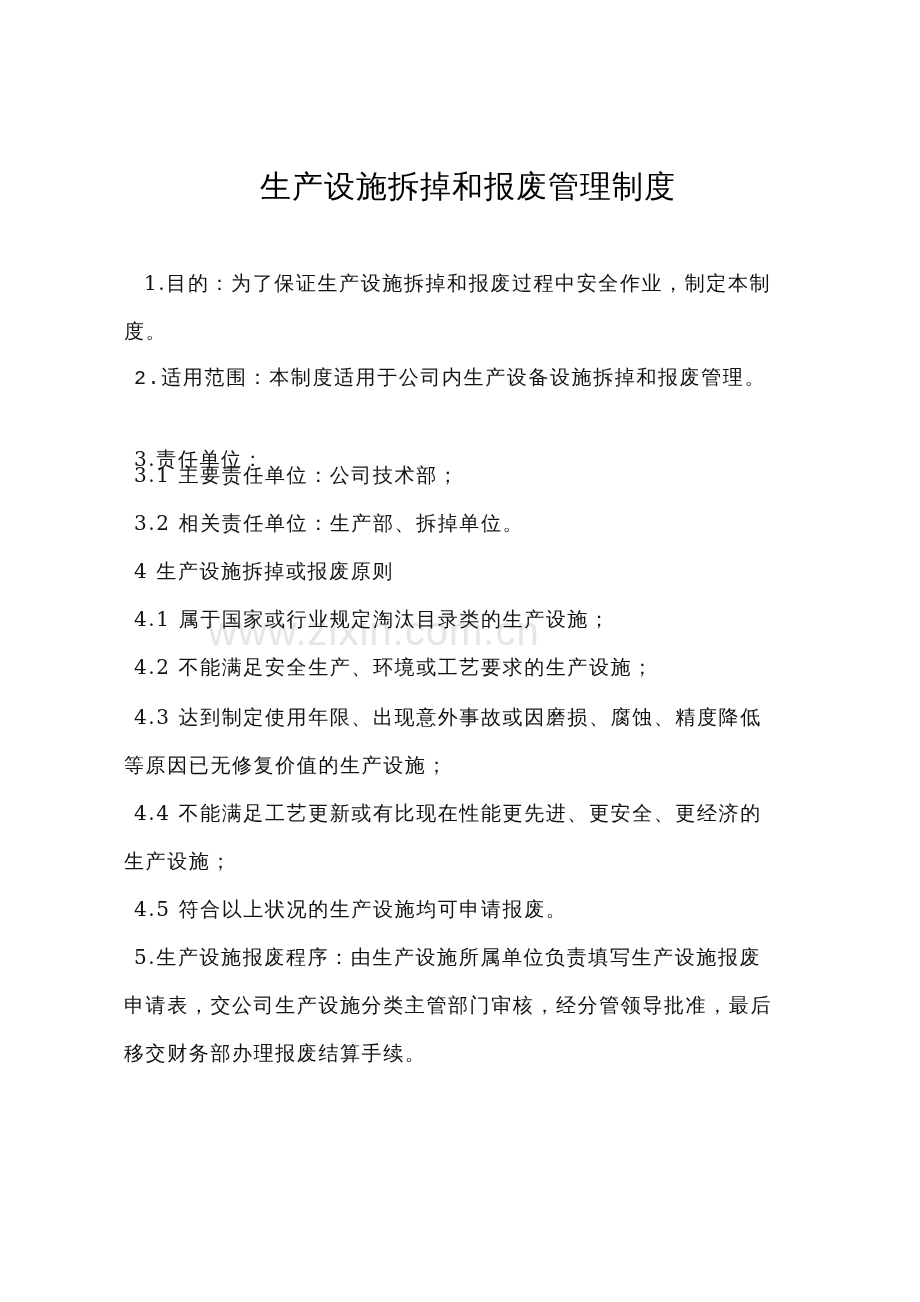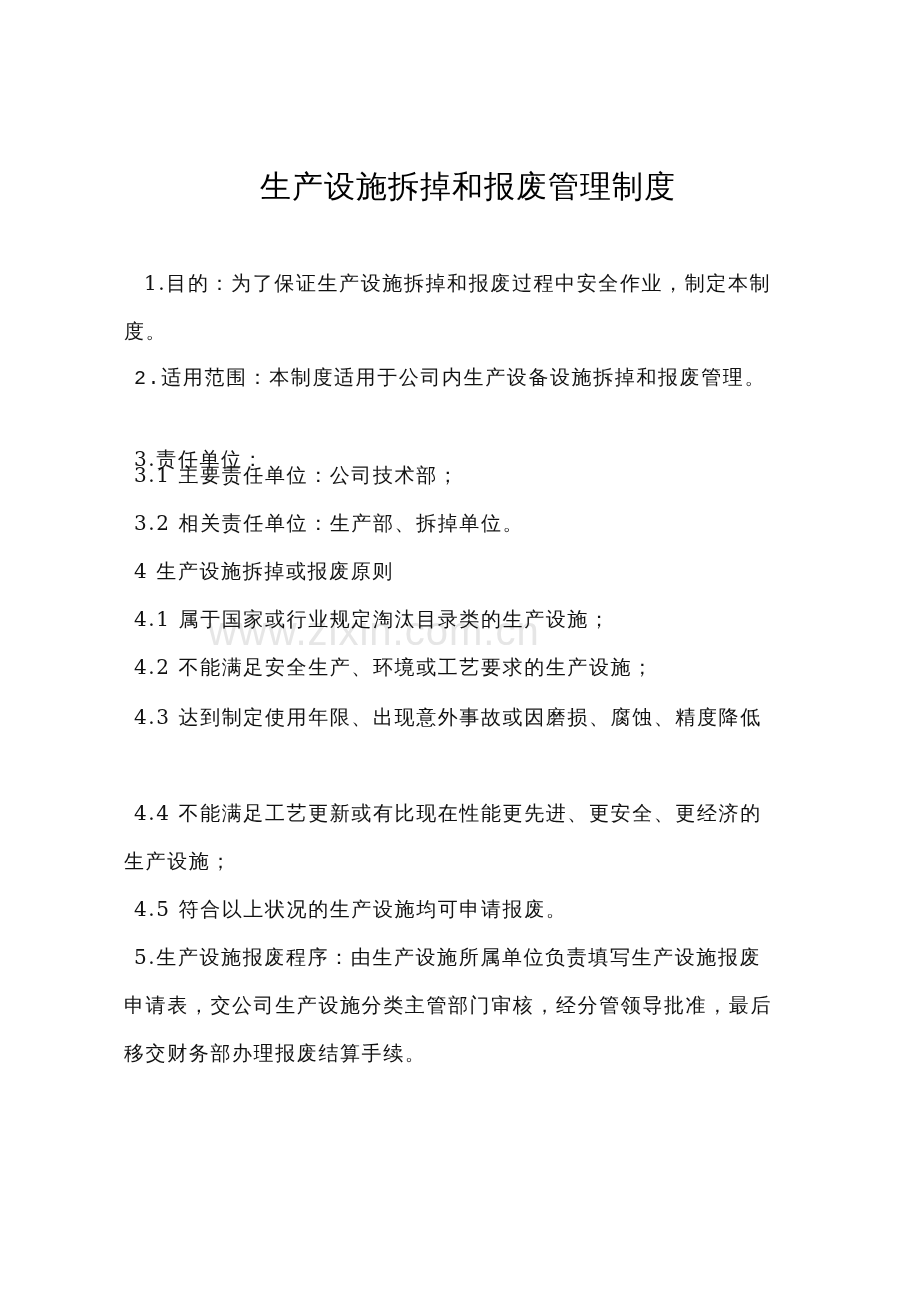--- a/index.html
+++ b/index.html
@@ -66,19 +66,20 @@
   <div class="line" style="left: 144px; top: 268px;">1.目的：为了保证生产设施拆掉和报废过程中安全作业，制定本制</div>
   <div class="line" style="left: 124px; top: 316px;">度。</div>
   <div class="line" style="left: 134px; top: 364px; font-family: Liberation Mono, monospace;">2.适用范围：本制度适用于公司内生产设备设施拆掉和报废管理。</div>
   <div class="line" style="left: 134px; top: 412px; margin-top: 32px;">3.责任单位：</div>
   <div class="line" style="left: 134px; top: 460px;">3.1 主要责任单位：公司技术部；</div>
   <div class="line" style="left: 134px; top: 508px;">3.2 相关责任单位：生产部、拆掉单位。</div>
   <div class="line" style="left: 134px; top: 556px;">4 生产设施拆掉或报废原则</div>
   <div class="line" style="left: 134px; top: 604px;">4.1 属于国家或行业规定淘汰目录类的生产设施；</div>
   <div class="line" style="left: 134px; top: 652px;">4.2 不能满足安全生产、环境或工艺要求的生产设施；</div>
   <div class="line" style="left: 134px; top: 702px;">4.3 达到制定使用年限、出现意外事故或因磨损、腐蚀、精度降低</div>
+  <div class="line" style="left: 124px; top: 750px;">等原因已无修复价值的生产设施；</div>
   <div class="line" style="left: 134px; top: 798px; text-align: center;">4.4 不能满足工艺更新或有比现在性能更先进、更安全、更经济的</div>
   <div class="line" style="left: 124px; top: 846px;">生产设施；</div>
   <div class="line" style="left: 134px; top: 894px;">4.5 符合以上状况的生产设施均可申请报废。</div>
   <div class="line" style="left: 134px; top: 942px;">5.生产设施报废程序：由生产设施所属单位负责填写生产设施报废</div>
   <div class="line" style="left: 124px; top: 990px;">申请表，交公司生产设施分类主管部门审核，经分管领导批准，最后</div>
   <div class="line" style="left: 124px; top: 1038px;">移交财务部办理报废结算手续。</div>
 </div>
 
 </body></html>

